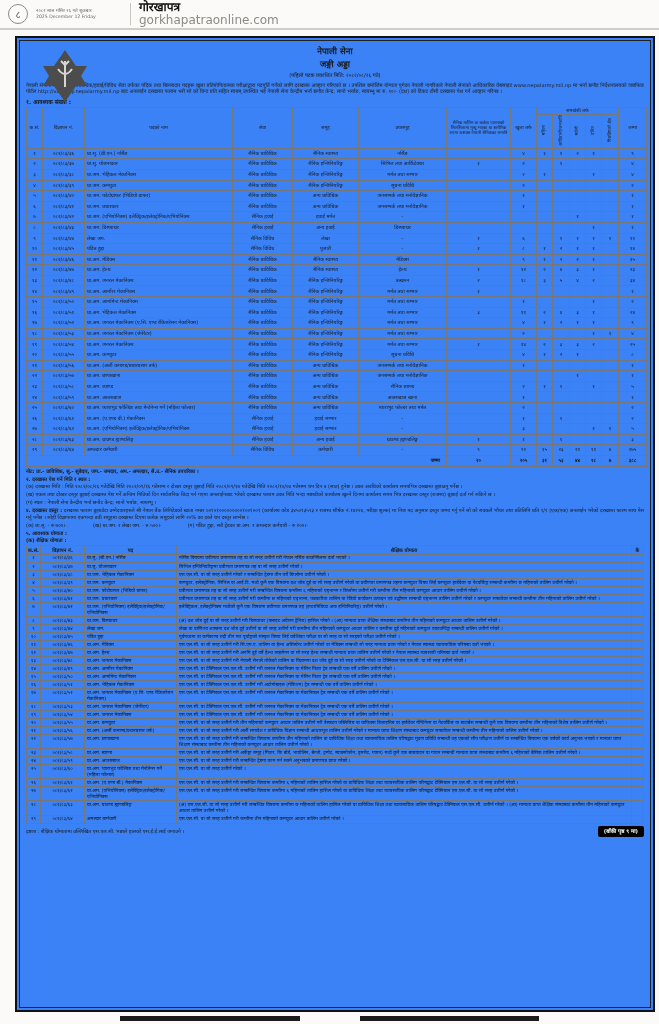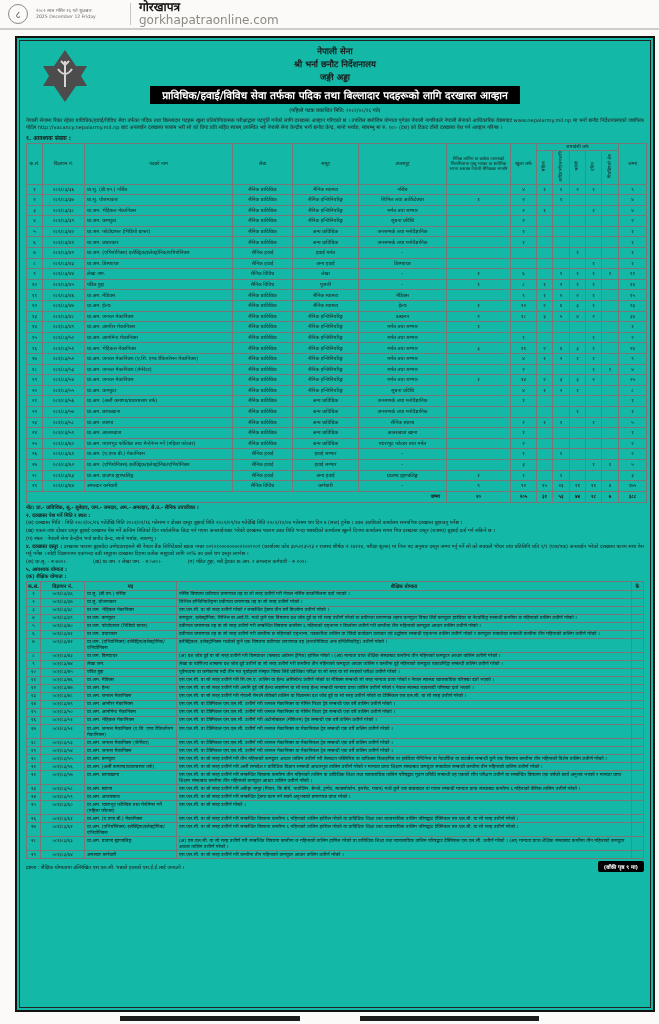--- a/index.html
+++ b/index.html
@@ -10,21 +10,21 @@
   
   .np-header{position:relative;height:30px;border-bottom:2px solid #cfcdc8;display:flex;align-items:center;}
   .page-circle{width:20px;height:20px;border:1.5px solid #8a8a86;border-radius:50%;margin-left:8px;
     display:flex;align-items:center;justify-content:center;font-size:10px;color:#55524e;}
   .date-block{margin-left:8px;font-size:4.6px;line-height:1.35;color:#6b6964;width:86px;}
   .vline{width:1px;height:22px;background:#c7c5c0;margin:0 8px;}
   .masthead{font-size:12px;font-weight:bold;color:#151310;line-height:1.05;}
   .site{font-size:12px;color:#8d8a84;}
 
   
-  .ad-outer{position:absolute;left:15px;right:4px;top:36px;bottom:12px;border:2.5px solid #111;background:#14b8a6;padding:2px;}
+  .ad-outer{position:absolute;left:15px;right:4px;top:36px;bottom:12px;border:2.5px solid #111;background:#3b82f6;padding:2px;}
   .ad-inner{border:1px solid #222;height:100%;padding:4px 6px 2px 6px;position:relative;overflow:hidden;}
 
   .emblem{position:absolute;left:22px;top:8px;}
   .org-title{text-align:center;font-size:8.5px;font-weight:bold;line-height:1.5;}
   .banner{margin:3px auto 2px auto;background:#000;color:#fff;font-weight:bold;font-size:10.5px;
     width:fit-content;max-width:78%;padding:2px 12px;text-align:center;}
   .pub-line{text-align:center;font-size:5.2px;margin-bottom:3px;}
   .intro{font-size:5.1px;line-height:1.32;text-align:justify;margin-bottom:3px;color:#222;}
   .sec-title{font-size:5.8px;font-weight:bold;margin:1px 0 1px 0;}
 
@@ -75,25 +75,23 @@
 
     <div class="emblem">
       <svg width="46" height="54" viewBox="0 0 46 54">
         <polygon points="23,1 34,17 45,17 39,27 45,37 34,37 23,53 12,37 1,37 7,27 1,17 12,17" fill="#4c4c4c"></polygon>
         <path d="M23 12 v26 M16 20 q7 10 14 0 M23 16 l-4 -4 M23 16 l4 -4" stroke="#d8d6d2" stroke-width="2" fill="none"></path>
       </svg>
     </div>
 
     <div class="org-title">
       <div>नेपाली सेना</div>
-      <div>श्री भर्ना छनौट निर्देशनालय</div>
       <div>जङ्गी अड्डा</div>
     </div>
 
-    <div class="banner">प्राविधिक/हवाई/विविध सेवा तर्फका पदिक तथा बिल्लादार पदहरूको लागि दरखास्त आव्हान</div>
     <div class="pub-line">(पहिलो पटक प्रकाशित मिति: २०८२/०८/२६ गते)</div>
     <div class="intro">नेपाली सेनामा रिक्त रहेका प्राविधिक/हवाई/विविध सेवा तर्फका पदिक तथा बिल्लादार पदहरू खुला प्रतियोगितात्मक परीक्षाद्वारा पदपूर्ति गर्नको लागि दरखास्त आव्हान गरिएको छ । तपशिल बमोजिम योग्यता पुगेका नेपाली नागरिकले नेपाली सेनाको आधिकारिक वेबसाइट www.nepalarmy.mil.np मा भर्ना छनौट निर्देशनालयको जबफिक पोर्टल http://vacancy.nepalarmy.mil.np बाट अनलाईन दरखास्त फाराम भरी सो को प्रिन्ट प्रति सहित स्वयम् उपस्थित भई नेपाली सेना केन्द्रीय भर्ना छनौट केन्द्र, सानो भर्याङ, स्वयम्भू मा रु. १०।- (दश) को टिकट टाँसी दरखास्त पेश गर्न आव्हान गरिन्छ ।</div>
 
     <div class="sec-title">१. आवश्यक संख्या :</div>
 
     <table class="t1">
       <colgroup>
         <col style="width:16px">
             <col style="width:42px">
             <col style="width:148px">

